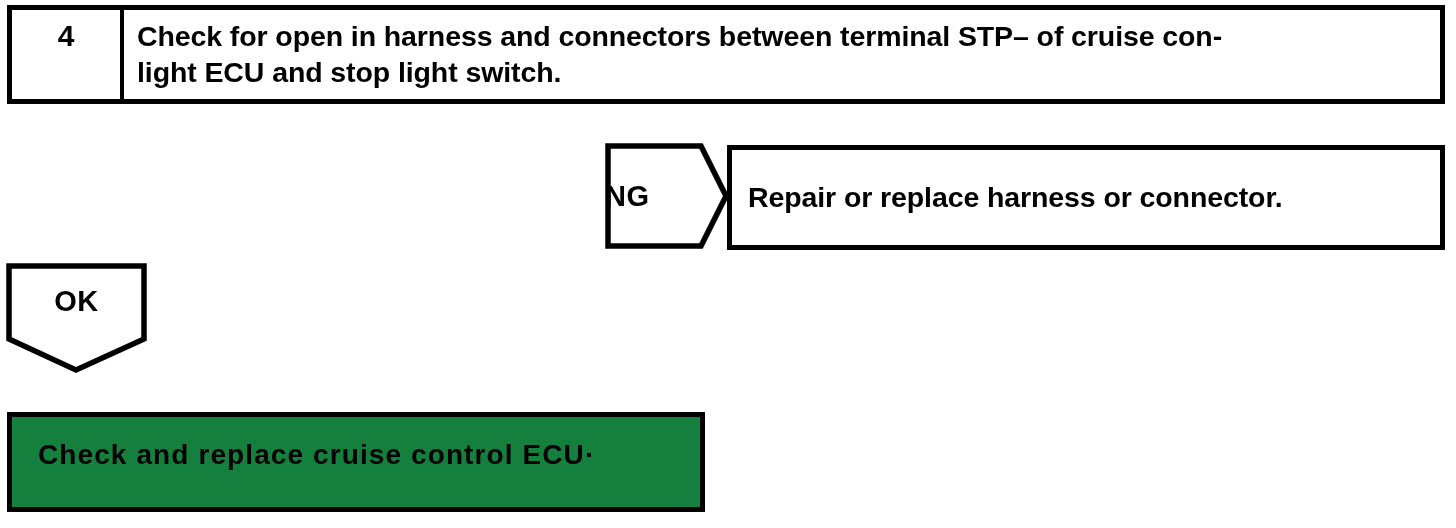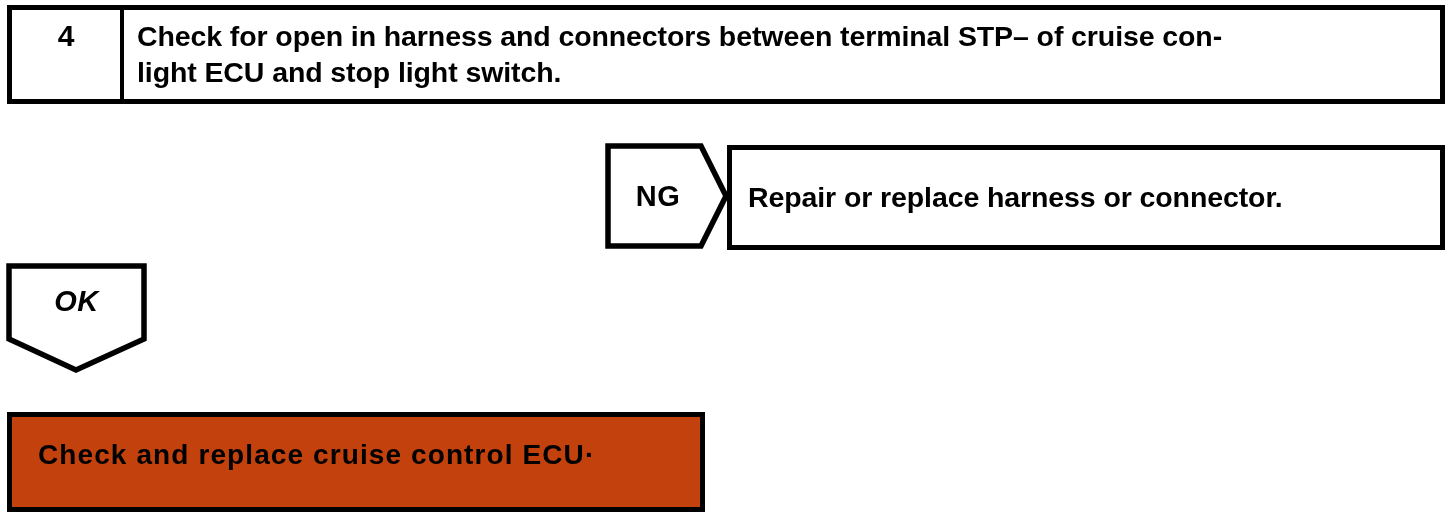--- a/index.html
+++ b/index.html
@@ -67,21 +67,20 @@
   }
   .ng-arrow svg { display: block; width: 100%; height: 100%; }
   .ng-label {
     position: absolute;
     left: 605px;
     top: 143px;
     width: 106px;
     height: 106px;
     display: flex;
     align-items: center;
-    justify-content: center;
     font-size: 29px;
     font-weight: bold;
     letter-spacing: 0.5px;
     pointer-events: none;
   }
 
   .repair-box {
     position: absolute;
     left: 727px;
     top: 145px;
@@ -116,33 +115,32 @@
     top: 262px;
     width: 143px;
     height: 78px;
     display: flex;
     align-items: center;
     justify-content: center;
     font-size: 29px;
     font-weight: bold;
     letter-spacing: 0.5px;
     pointer-events: none;
-    font-style: italic;
   }
 
   
   .final-box {
     position: absolute;
     left: 7px;
     top: 412px;
     width: 698px;
     height: 100px;
     box-sizing: border-box;
     border: 5px solid #000;
-    background: #c2410c;
+    background: #15803d;
     padding-left: 26px;
     padding-top: 22px;
   }
   .final-text {
     font-size: 28px;
     font-weight: bold;
     letter-spacing: 1.1px;
   }
 </style>
 </head>

